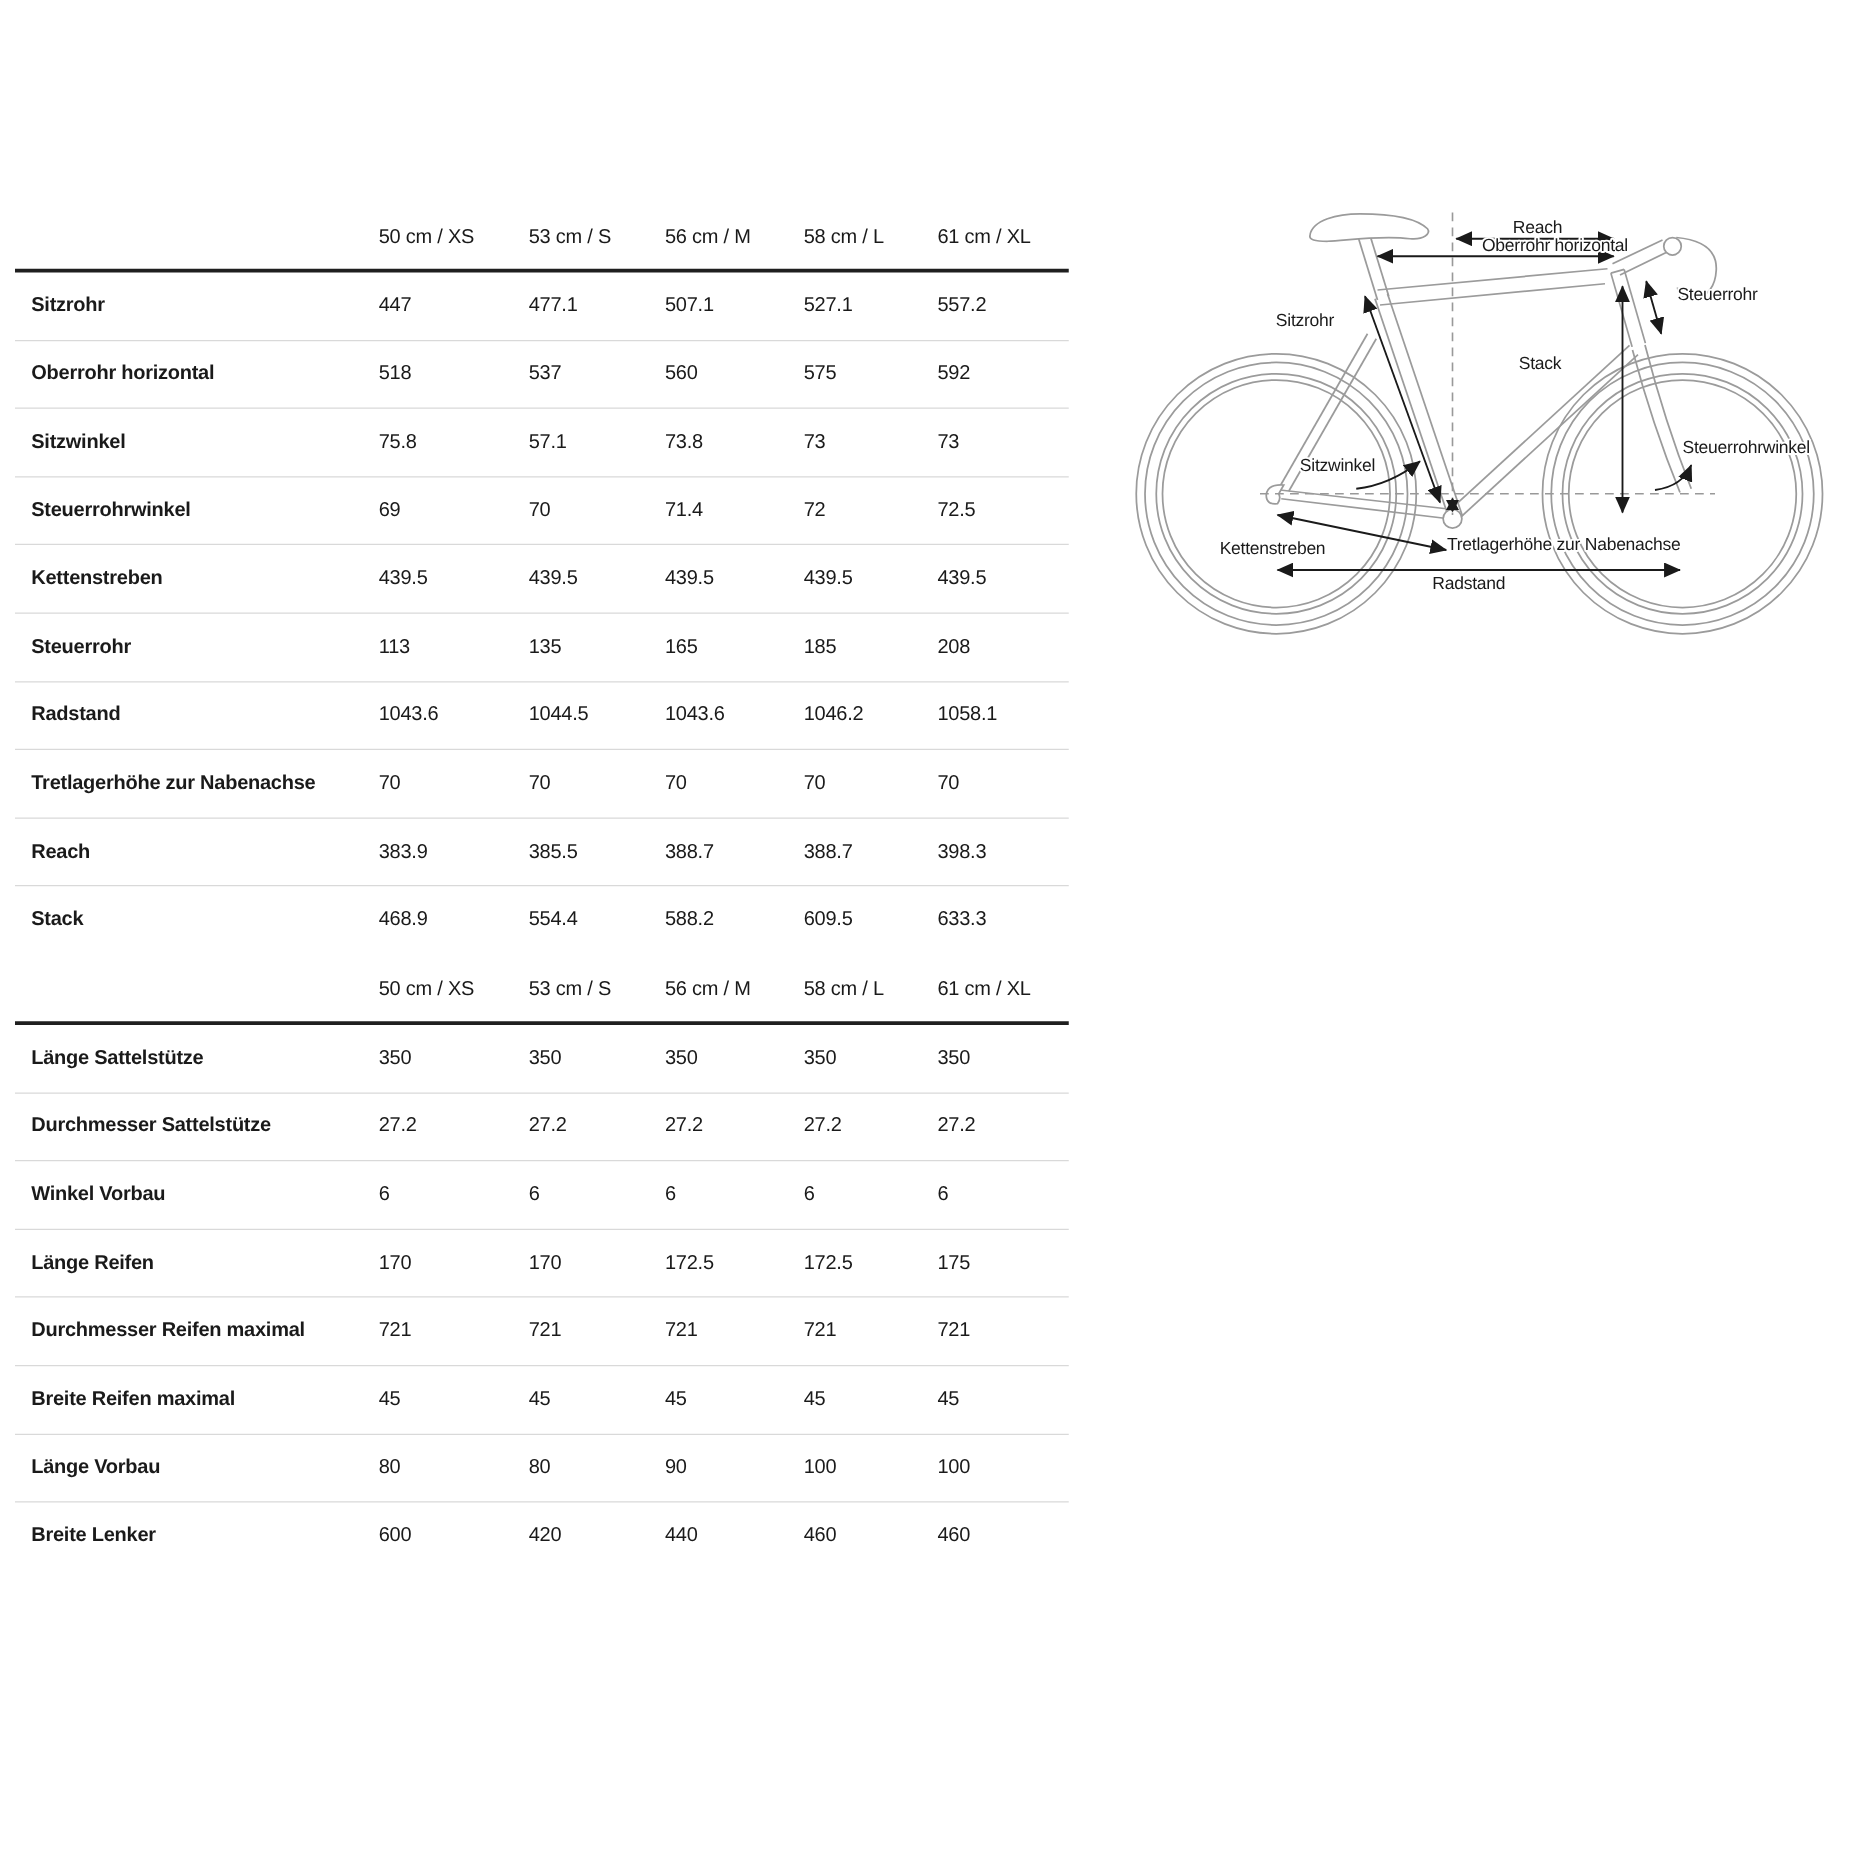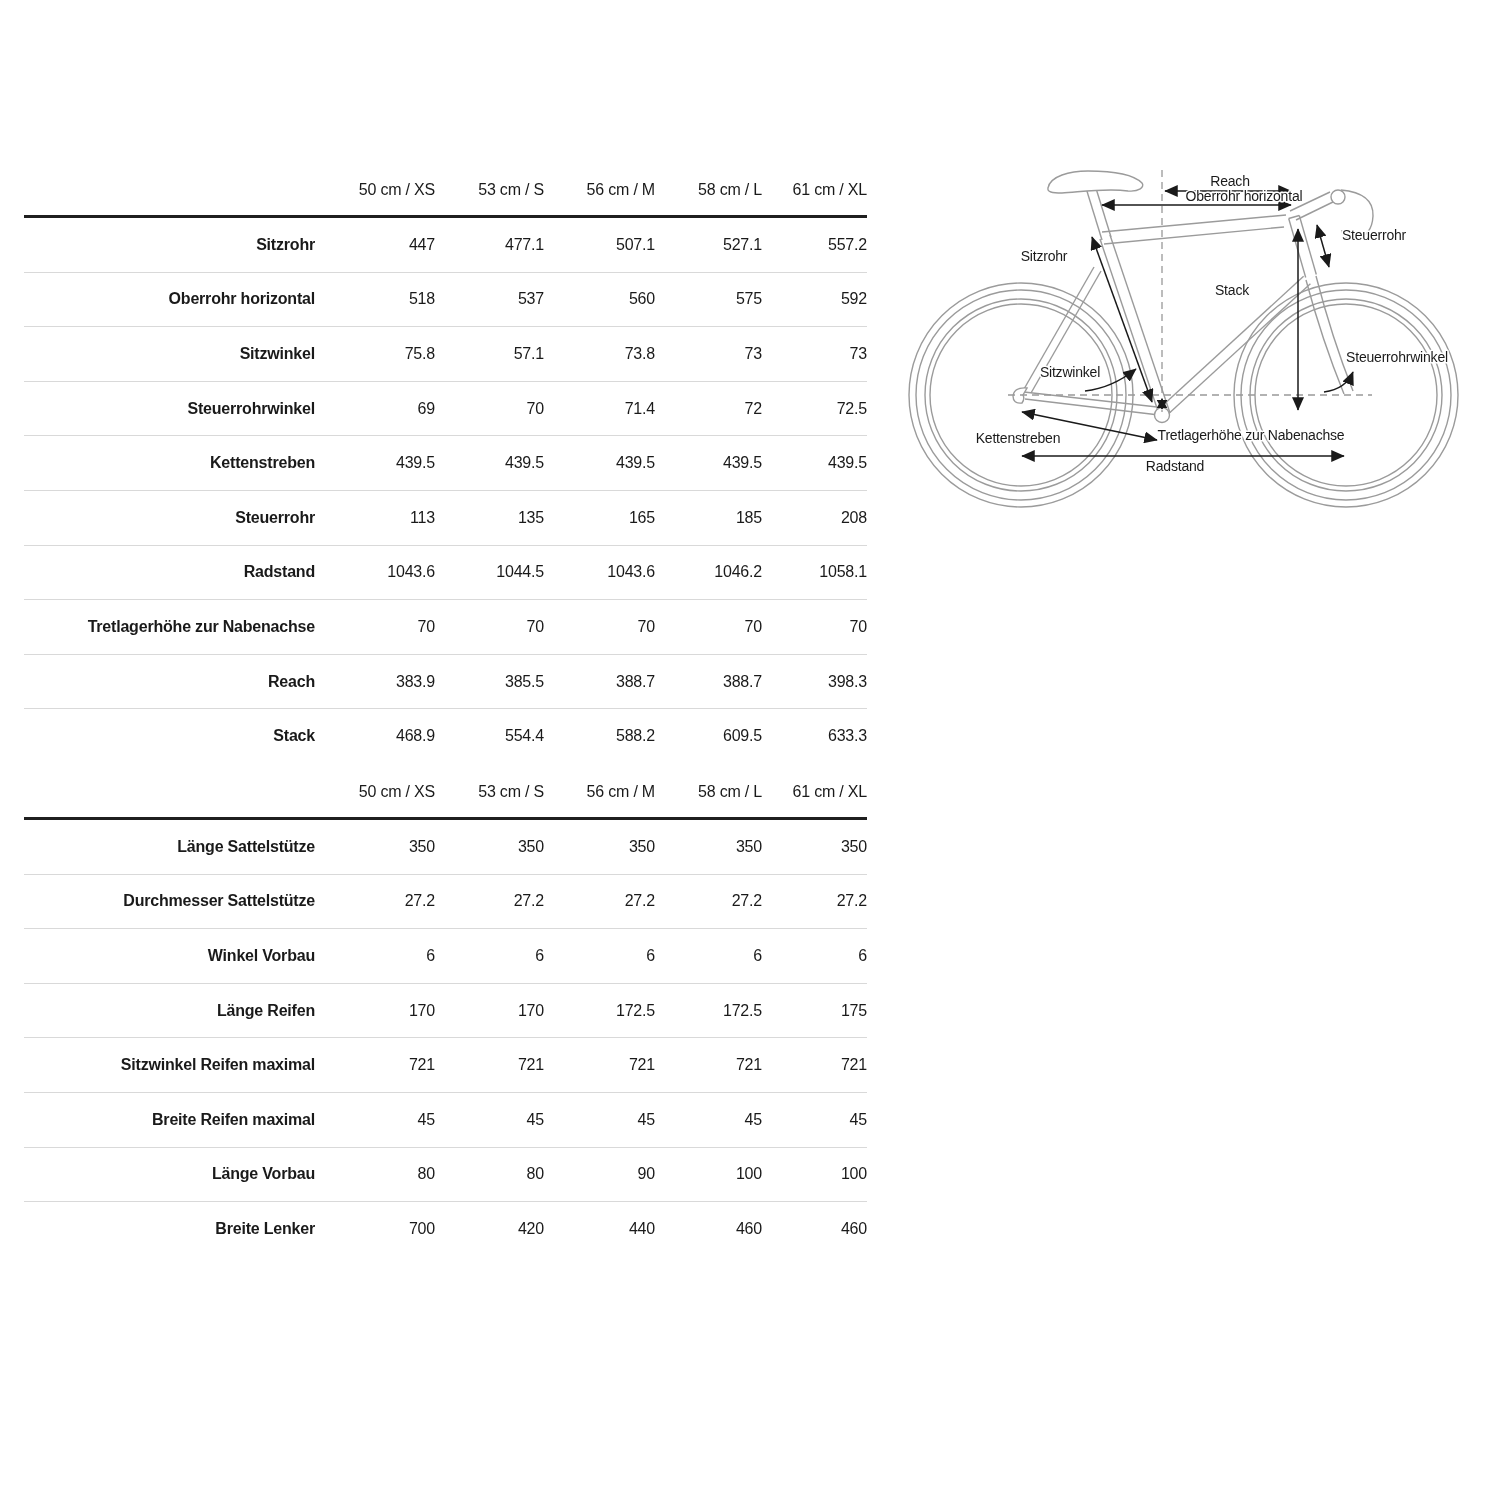--- a/index.html
+++ b/index.html
@@ -1,21 +1,21 @@
 <!DOCTYPE html>
 <html><head>
 <meta charset="utf-8">
 <style>
   html,body{margin:0;padding:0;background:#ffffff;}
   body{
     width:1500px;height:1500px;position:relative;overflow:hidden;
     font-family:"Liberation Sans",sans-serif;color:#1a1a1a;
     letter-spacing:-0.2px;
   }
-  .tables{position:absolute;left:24px;top:165px;width:843px;text-align:right;}
+  .tables{position:absolute;left:12px;top:165px;width:843px;}
   .gtable{width:843px;}
   .gtable + .gtable{margin-top:4px;}
   .hrow{
     display:grid;grid-template-columns:291px 120px 109px 111px 107px 105px;
     height:50px;align-items:center;border-bottom:3px solid #1f1f1f;
   }
   .drow{
     display:grid;grid-template-columns:291px 120px 109px 111px 107px 105px;
     height:53.6px;align-items:center;border-bottom:1px solid #d9d9d9;
   }
@@ -163,21 +163,21 @@
       </div>
       <div class="drow">
         <div class="rlabel">Länge Reifen</div>
         <div class="vcell">170</div>
         <div class="vcell">170</div>
         <div class="vcell">172.5</div>
         <div class="vcell">172.5</div>
         <div class="vcell">175</div>
       </div>
       <div class="drow">
-        <div class="rlabel">Sitzwinkel Reifen maximal</div>
+        <div class="rlabel">Durchmesser Reifen maximal</div>
         <div class="vcell">721</div>
         <div class="vcell">721</div>
         <div class="vcell">721</div>
         <div class="vcell">721</div>
         <div class="vcell">721</div>
       </div>
       <div class="drow">
         <div class="rlabel">Breite Reifen maximal</div>
         <div class="vcell">45</div>
         <div class="vcell">45</div>
@@ -188,21 +188,21 @@
       <div class="drow">
         <div class="rlabel">Länge Vorbau</div>
         <div class="vcell">80</div>
         <div class="vcell">80</div>
         <div class="vcell">90</div>
         <div class="vcell">100</div>
         <div class="vcell">100</div>
       </div>
       <div class="drow">
         <div class="rlabel">Breite Lenker</div>
-        <div class="vcell">700</div>
+        <div class="vcell">600</div>
         <div class="vcell">420</div>
         <div class="vcell">440</div>
         <div class="vcell">460</div>
         <div class="vcell">460</div>
       </div>
     </div>
 </div>
 
 <svg class="diagram" viewBox="0 0 600 420">
   <defs>

